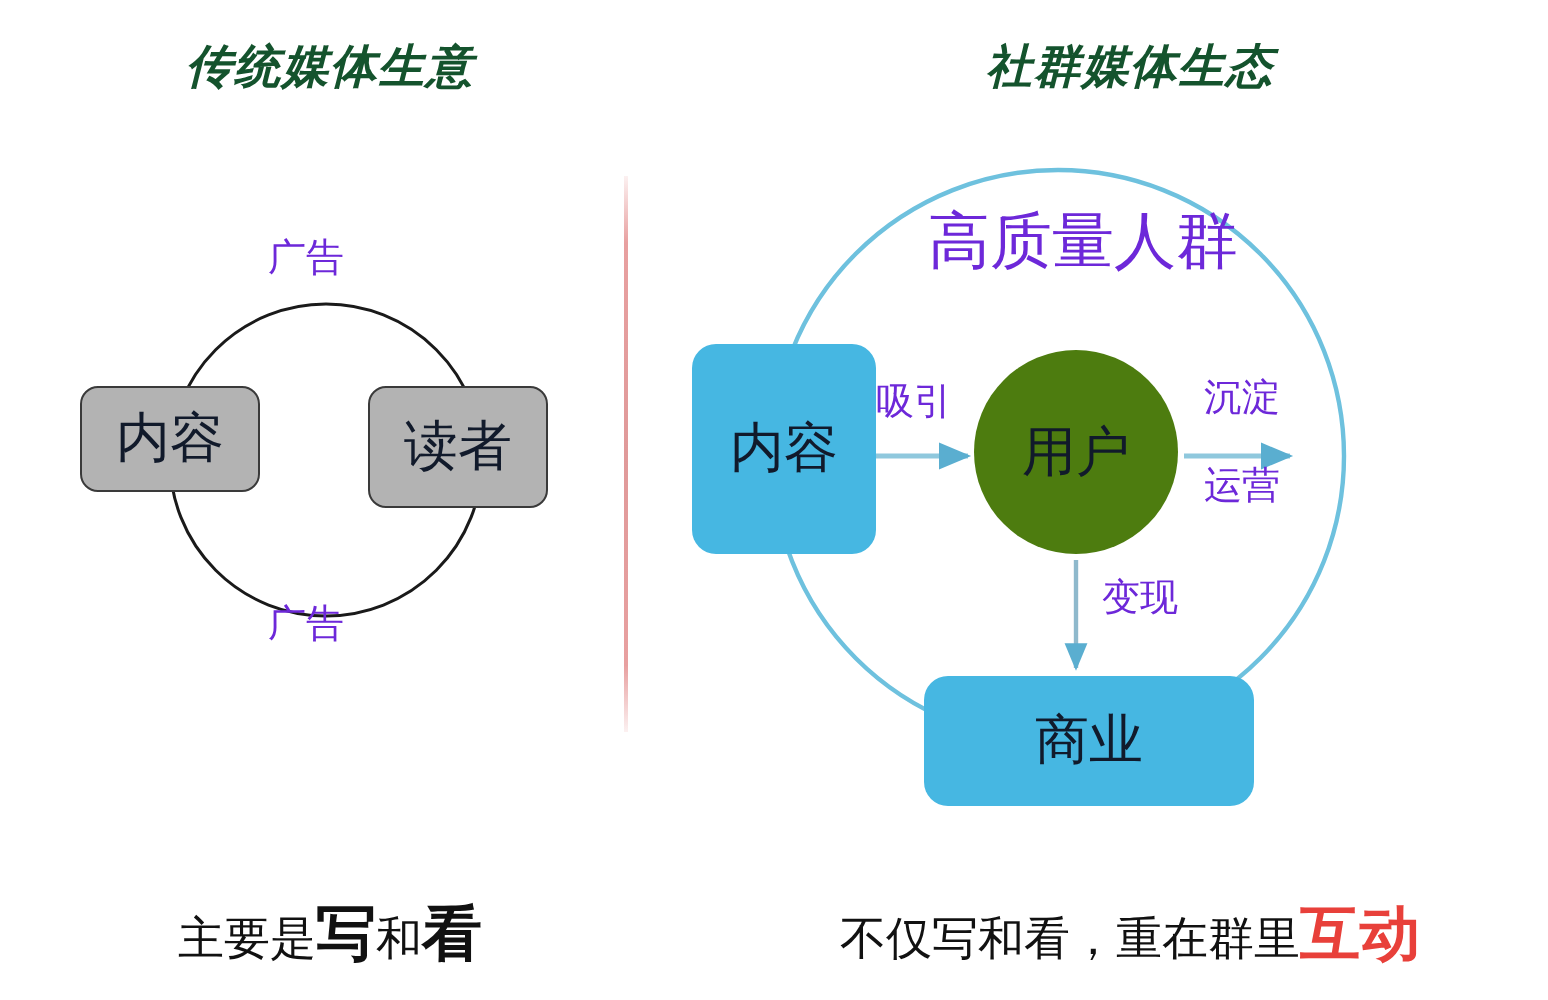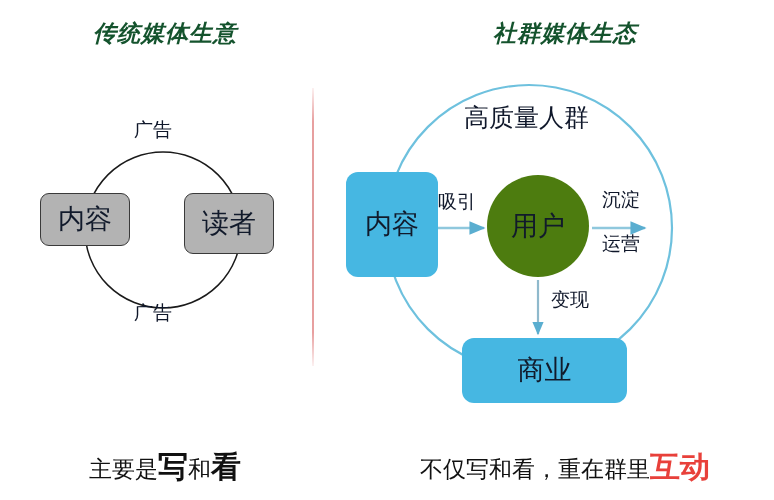--- a/index.html
+++ b/index.html
@@ -81,21 +81,21 @@
     background: #4d7c0f;
     border-radius: 50%;
   }
   .blue-circle .node-label { font-size: 27px; }
 
   
   .edge-label {
     position: absolute;
     font-family: Liberation Serif, serif;
     font-size: 19px;
-    color: #0f172a;
+    color: #6d28d9;
     white-space: nowrap;
     line-height: 1;
     text-align: right;
   }
 
   
   .caption {
     position: absolute;
     white-space: nowrap;
     font-family: "Liberation Serif", "DejaVu Serif", serif;
@@ -156,21 +156,21 @@
   </div>
 
   <div class="edge-label" style="left:134px; top:120px;">广告</div>
 
   <div class="edge-label" style="left:134px; top:303px;">广告</div>
 
   <div id="divider"></div>
 
   <div class="panel-title" id="title-right">社群媒体生态</div>
 
-  <div class="edge-label" style="left:464px; top:105px; font-size:25px;">高质量人群</div>
+  <div class="edge-label" style="left:464px; top:105px; font-size:31px;">高质量人群</div>
 
   <div class="node blue-box" style="left:346px; top:172px; width:92px; height:105px;">
     <span class="node-label">内容</span>
   </div>
 
   <div class="node blue-circle" style="left:487px; top:175px; width:102px; height:102px;">
     <span class="node-label">用户</span>
   </div>
 
 

